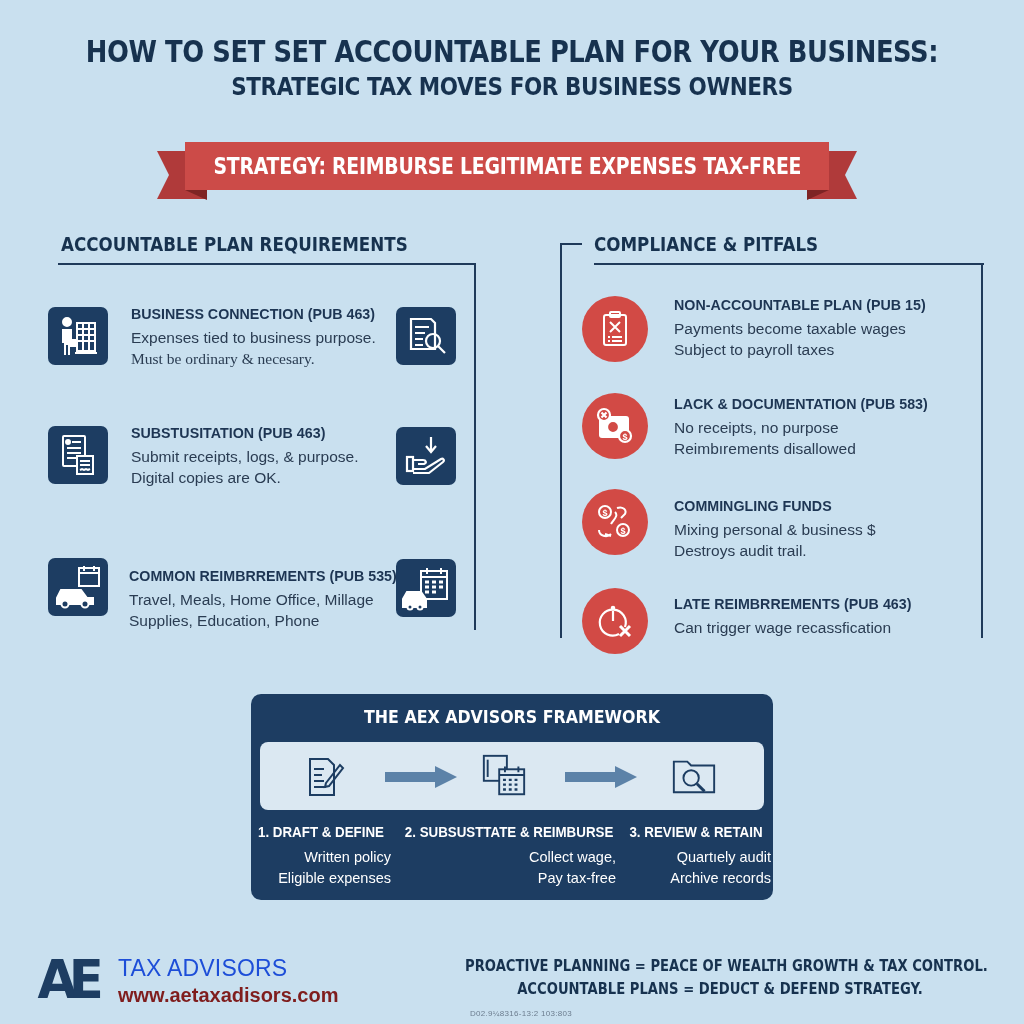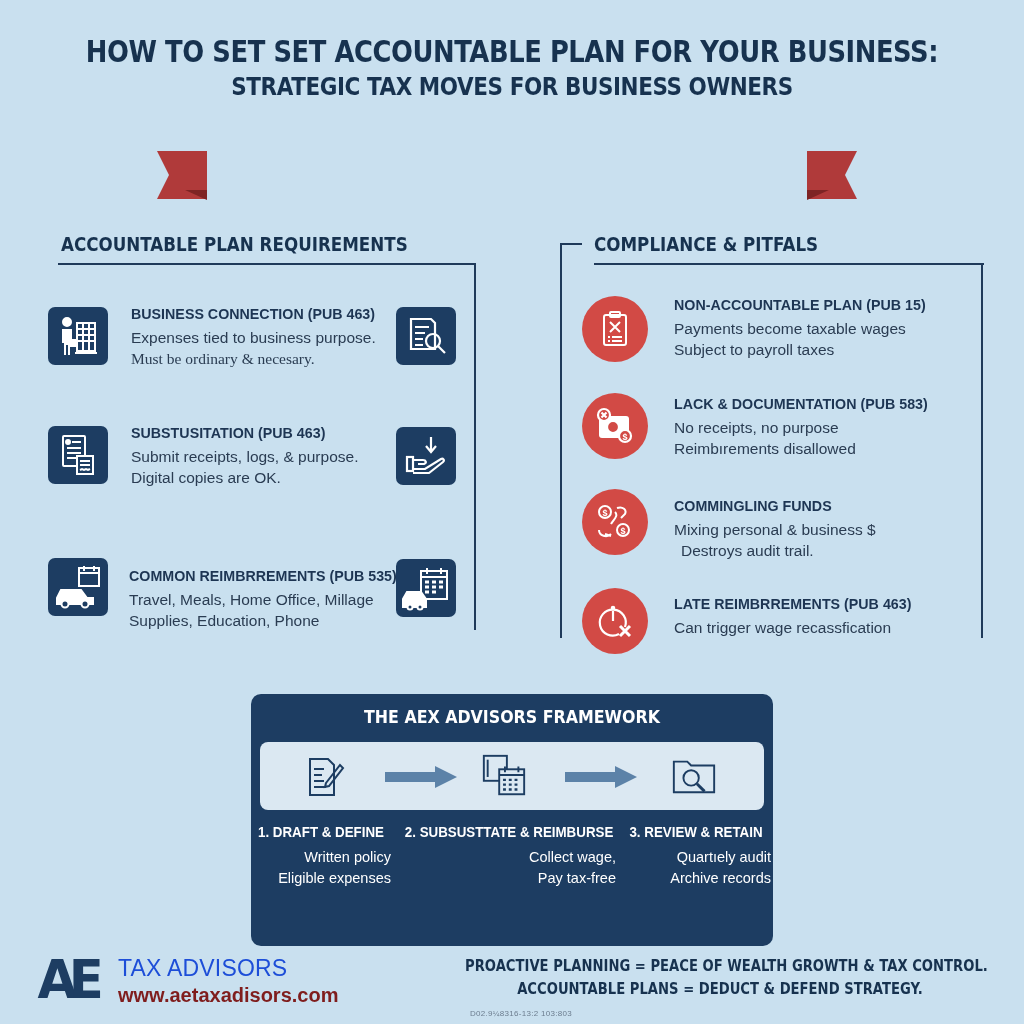--- a/index.html
+++ b/index.html
@@ -55,21 +55,21 @@
   }
   .item-line { position: absolute; font-size: 15.5px; color: #2a3c52; white-space: nowrap; }
 
   .circ-icon {
     position: absolute; width: 66px; height: 66px; border-radius: 50%;
     background: #d24a45; display: flex; align-items: center; justify-content: center;
   }
 
   
   .fw {
-    position: absolute; left: 251px; top: 694px; width: 522px; height: 252px;
+    position: absolute; left: 251px; top: 694px; width: 522px; height: 206px;
     background: #1d3d62; border-radius: 10px;
   }
   .fw-title {
     position: absolute; top: 12px; left: 0; width: 100%; text-align: center;
     color: #fff; font-family: "DejaVu Sans", sans-serif; font-weight: bold; font-size: 18px;
     transform: scaleX(0.88);
   }
   .fw-strip {
     position: absolute; left: 9px; top: 48px; width: 504px; height: 68px;
     background: #dbe8f2; border-radius: 8px;
@@ -104,20 +104,23 @@
 <body>
 
 <div class="title title-1">HOW TO SET SET ACCOUNTABLE PLAN FOR YOUR BUSINESS:</div>
 <div class="title title-2">STRATEGIC TAX MOVES FOR BUSINESS OWNERS</div>
 
 <div class="ribbon">
   <div class="tail l"></div>
   <div class="tail r"></div>
   <div class="fold l"></div>
   <div class="fold r"></div>
+  <div class="band">
+    <span>STRATEGY: REIMBURSE LEGITIMATE EXPENSES TAX-FREE</span>
+  </div>
 </div>
 
 <div>
   <div class="panel-head" style="left:61px; top:233px;">ACCOUNTABLE PLAN REQUIREMENTS</div>
   <div class="hline" style="left:58px; top:263px; width:418px;"></div>
   <div class="vline" style="left:474px; top:263px; height:367px;"></div>
 
   <div class="sq-icon" style="left:48px; top:307px;">
     <svg width="46" height="46" viewBox="0 0 46 46" fill="none" stroke="#fff" stroke-width="2">
       <circle cx="12" cy="9" r="4" fill="#fff"></circle>
@@ -220,21 +223,21 @@
     <svg width="44" height="44" viewBox="0 0 44 44" fill="none" stroke="#fff" stroke-width="2">
       <circle cx="12" cy="12" r="6"></circle>
       <text x="12" y="16" font-size="9" fill="#fff" stroke="none" text-anchor="middle" font-family="Liberation Sans, sans-serif" font-weight="bold">$</text>
       <circle cx="30" cy="30" r="6"></circle>
       <text x="30" y="34" font-size="9" fill="#fff" stroke="none" text-anchor="middle" font-family="Liberation Sans, sans-serif" font-weight="bold">$</text>
       <path d="M24 8c6-2 10 2 8 6l-4 4M22 12c4 4-2 8-4 12M6 30c0 6 8 8 12 4M12 34l6 2"></path>
     </svg>
   </div>
   <div class="item-title" style="left:674px; top:497px;">COMMINGLING FUNDS</div>
   <div class="item-line" style="left:674px; top:521px;">Mixing personal &amp; business $</div>
-  <div class="item-line" style="left:674px; top:542px;margin-left:7px;">Destroys audit trail.</div>
+  <div class="item-line" style="left:674px; top:542px;">Destroys audit trail.</div>
 
   <div class="circ-icon" style="left:582px; top:588px;">
     <svg width="44" height="44" viewBox="0 0 44 44" fill="none" stroke="#fff" stroke-width="2.2">
       <path d="M32 28a13 13 0 1 0-6 7"></path>
       <path d="M20 12v10"></path>
       <circle cx="20" cy="9" r="1.2" fill="#fff"></circle>
       <path d="M27 27l10 10M37 27L27 37" stroke-width="3"></path>
     </svg>
   </div>
   <div class="item-title" style="left:674px; top:595px;">LATE REIMBRREMENTS (PUB 463)</div>

